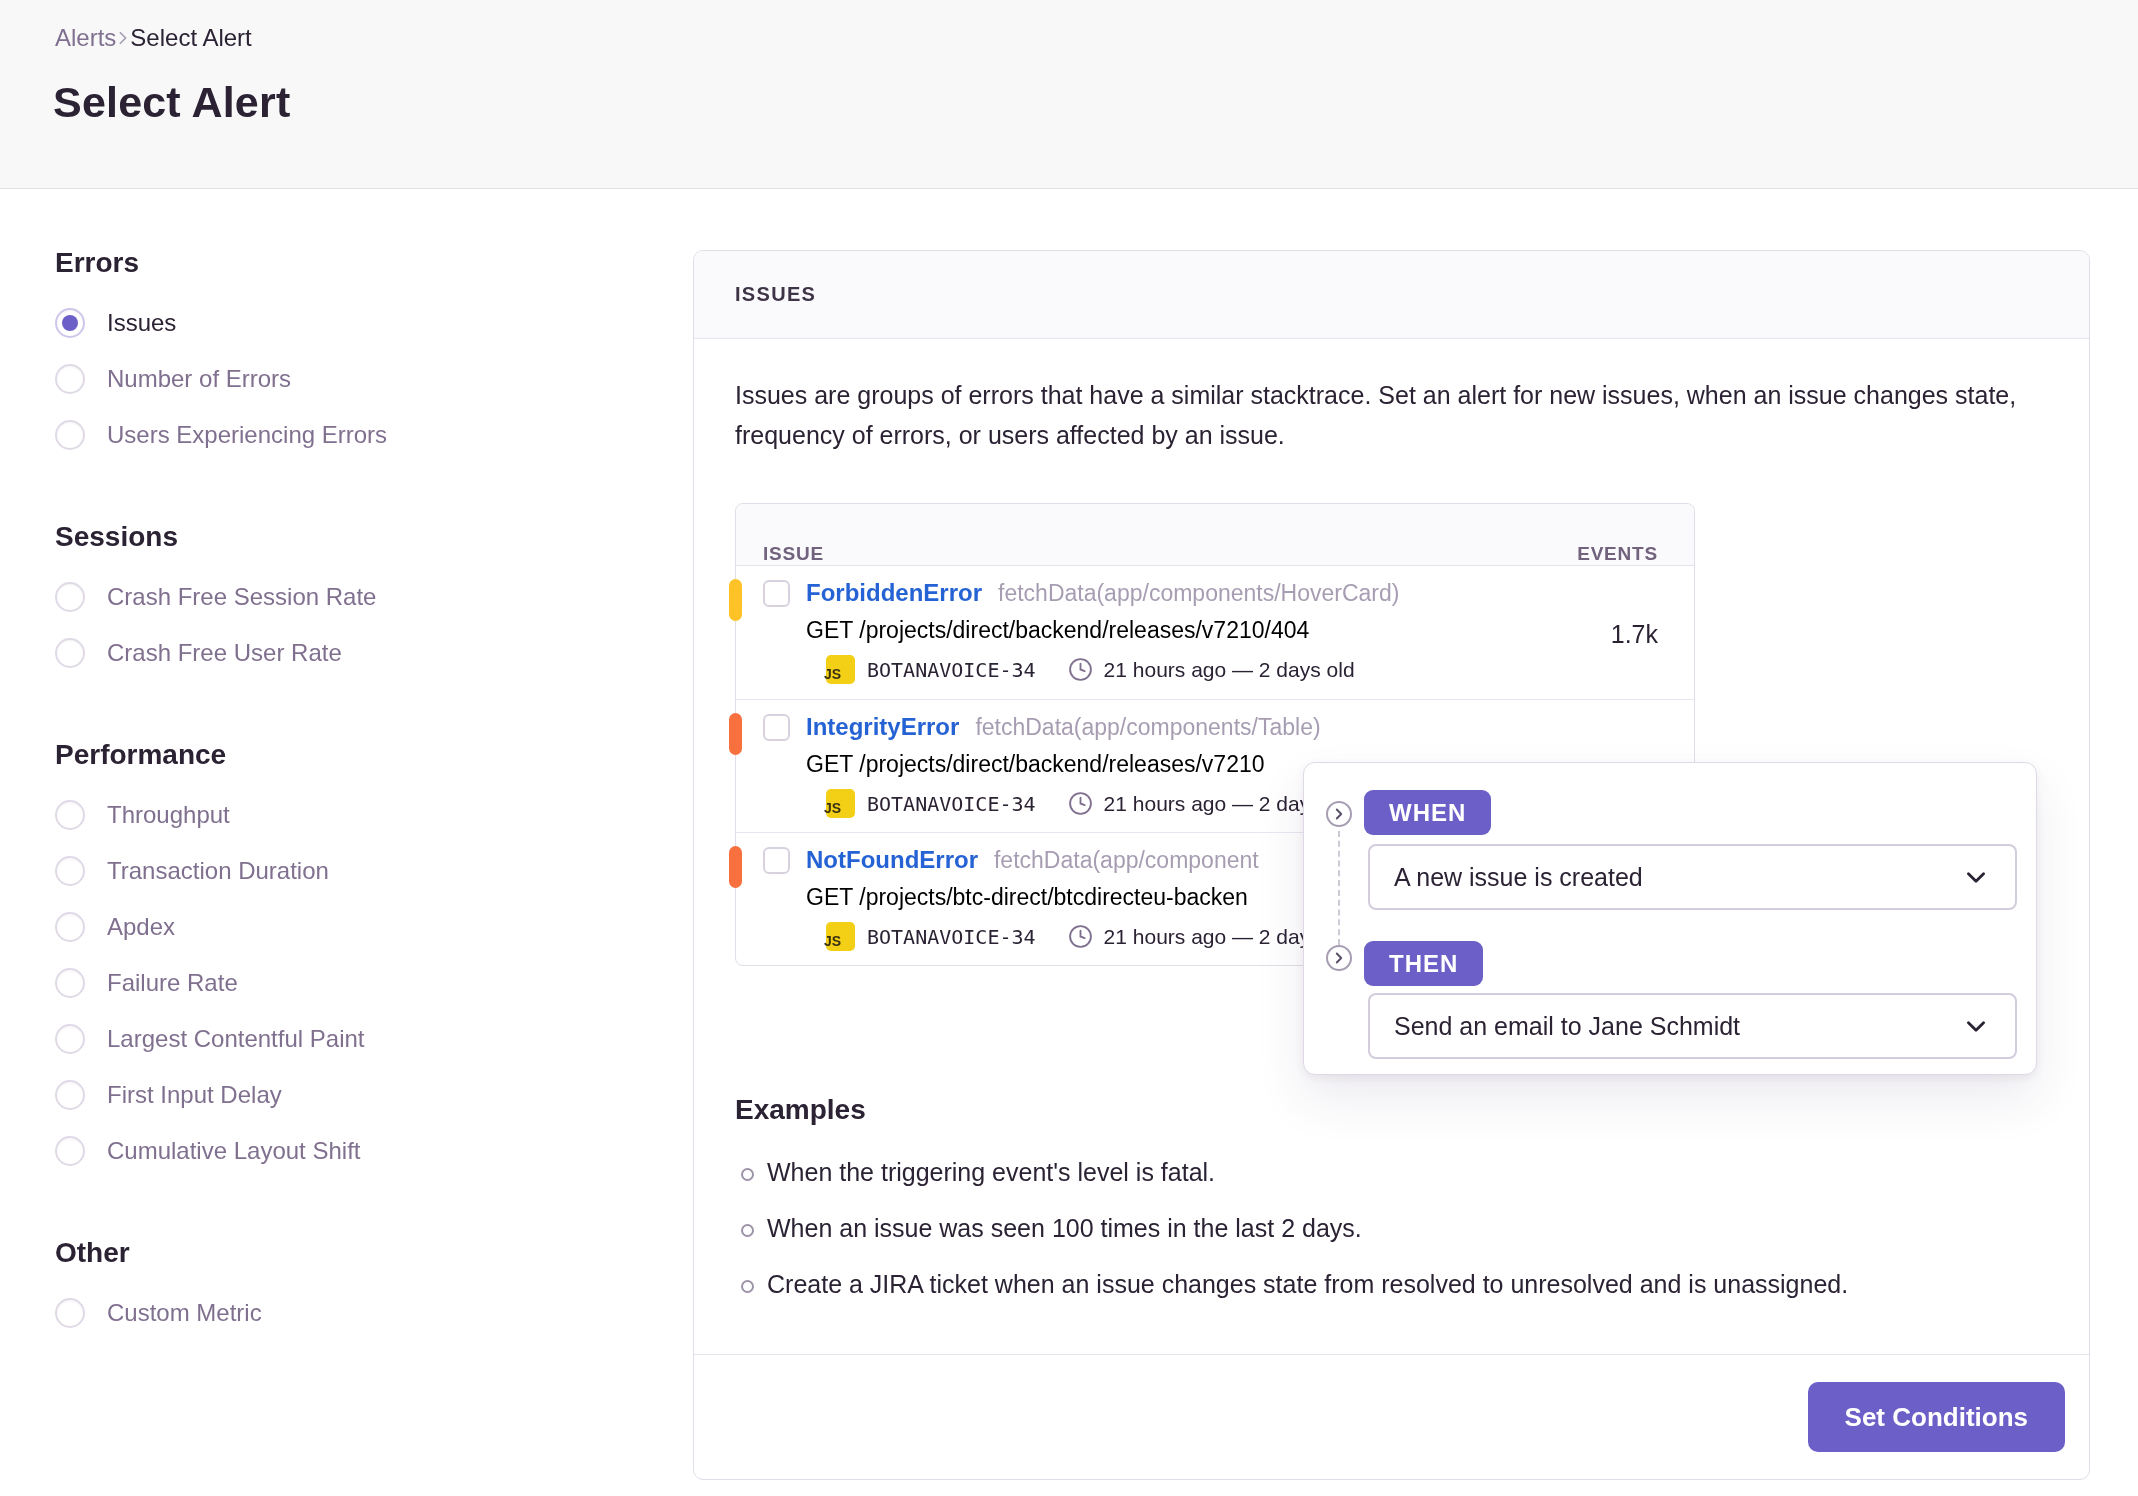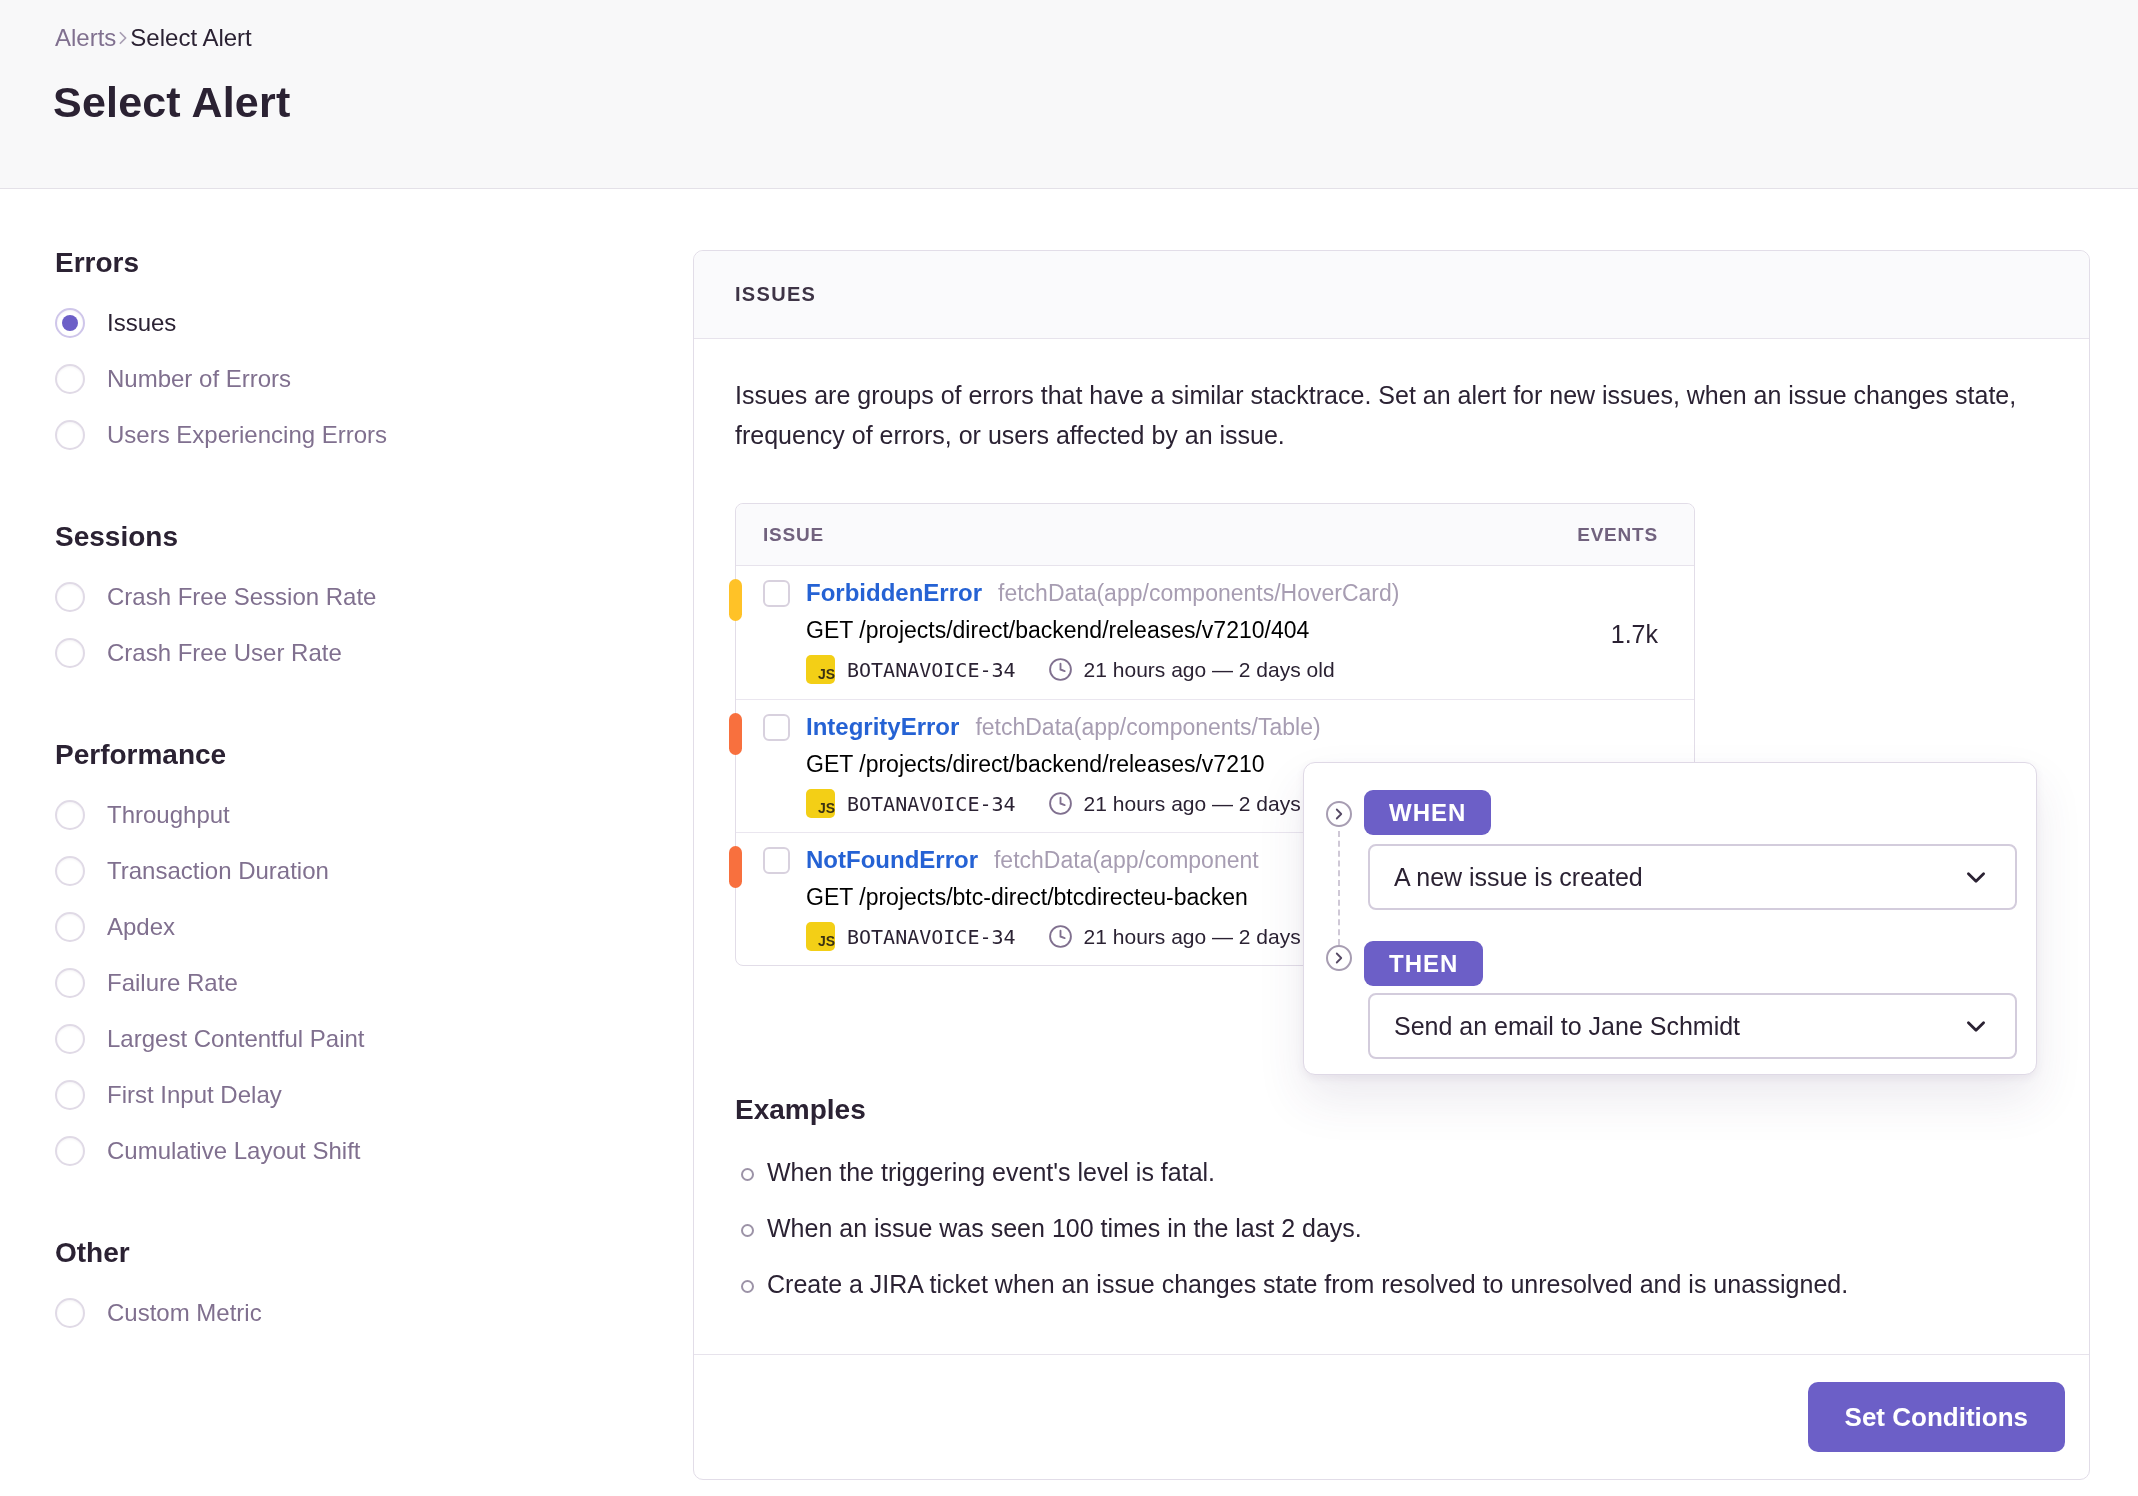--- a/index.html
+++ b/index.html
@@ -64,21 +64,21 @@
   .description { font-size:25px; line-height:40px; color:#2b2233; max-width:1300px; }
 
   
   .issues-table {
     margin-top:48px; width:960px; border:1px solid #e2dde8; border-radius:8px;
     background:#fff;
   }
   .t-head {
     height:62px; background:#fafafc; border-bottom:1px solid #e7e3ec;
     border-radius:8px 8px 0 0;
-    display:flex; align-items:center; justify-content:space-between;
+    display:flex; align-items:flex-end; justify-content:space-between;
     padding:0 36px 0 27px;
     font-size:19px; font-weight:700; letter-spacing:0.8px; color:#71627e;
   }
   .issue-row {
     position:relative; height:133px; padding:13px 0 0 27px;
   }
   .issue-row + .issue-row { border-top:1px solid #eae6ef; }
   .level-bar {
     position:absolute; left:-7px; top:13px; width:13px; height:42px; border-radius:7px;
   }
@@ -87,21 +87,21 @@
     width:27px; height:27px; border:2px solid #d8d1de; border-radius:6px;
     background:#fff; flex:0 0 auto; cursor:pointer;
   }
   .issue-title { font-size:24px; font-weight:700; color:#2562d4; cursor:pointer; white-space:nowrap; }
   .issue-culprit { font-size:23px; color:#a79db2; white-space:nowrap; }
   .row-line2 { margin:10px 0 0 43px; font-size:23px; color:#000000; white-space:nowrap; }
   .row-line3 { margin:11px 0 0 43px; display:flex; align-items:center; white-space:nowrap; }
   .js-badge {
     width:29px; height:29px; border-radius:5px; background:#f3cf16;
     display:flex; align-items:flex-end; justify-content:flex-end;
-    font-weight:700; font-size:14px; color:#3a3113; padding:0 0 2px 0;
+    font-weight:700; font-size:14px; color:#3a3113; padding:0 14px 2px 0;margin-left:20px;
   }
   .proj-slug { font-family:"DejaVu Sans Mono", monospace; font-size:20px; color:#2b2233; margin-left:12px; }
   .clock-icon { width:25px; height:25px; margin-left:32px; stroke:#80708f; }
   .age { font-size:21px; color:#2b2233; margin-left:11px; }
   .events-cell {
     position:absolute; right:36px; top:54px; font-size:25px; color:#2b2233;
   }
 
   
   .examples { margin-top:128px; }

